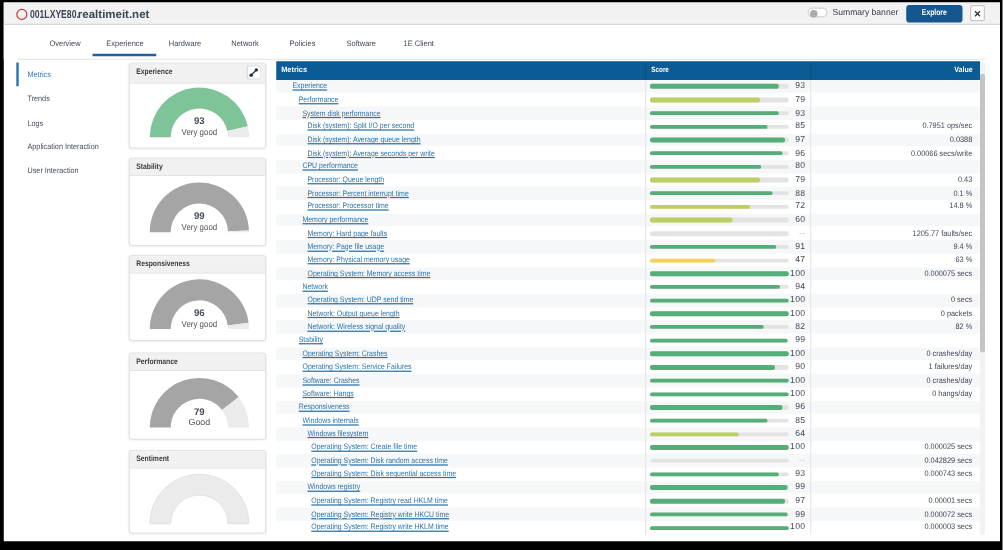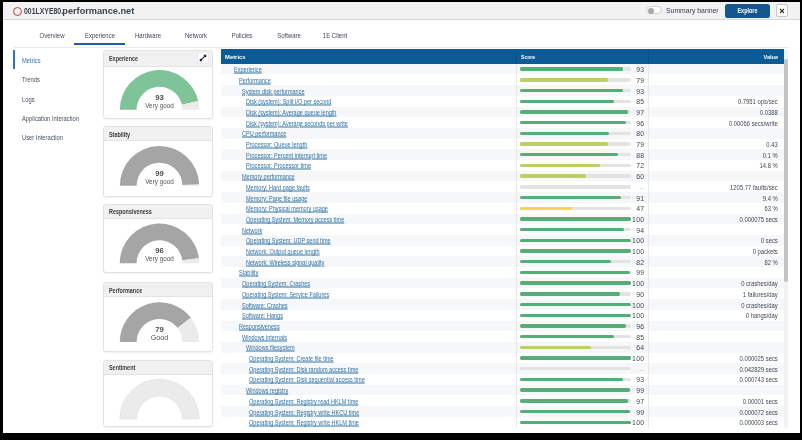--- a/index.html
+++ b/index.html
@@ -55,21 +55,21 @@
 
 #sbtrack { position:absolute; left:781.2px; top:47.2px; width:3.4px; height:378.4px; background:#f2f2f2; border-radius:2px; }
 #sbthumb { position:absolute; left:781.2px; top:56.6px; width:3.4px; height:223.4px; background:#c4c4c4; border-radius:2px; }
 </style>
 </head>
 <body>
 <div id="frame">
   <div id="hdr">
     <div id="circ"></div>
     <span id="ttl">001LXYE80.</span>
-      <span id="ttl2">performance.net</span>
+      <span id="ttl2">realtimeit.net</span>
     <span id="tgl">
         <i></i>
       </span>
     <span id="sbl">Summary banner</span>
     <span id="exp"><span>Explore</span></span>
     <span id="cls">
         <svg width="6" height="6">
           <path d="M1 1 L5 5 M5 1 L1 5" stroke="#333" stroke-width="1.1"></path>
         </svg>
       </span>

